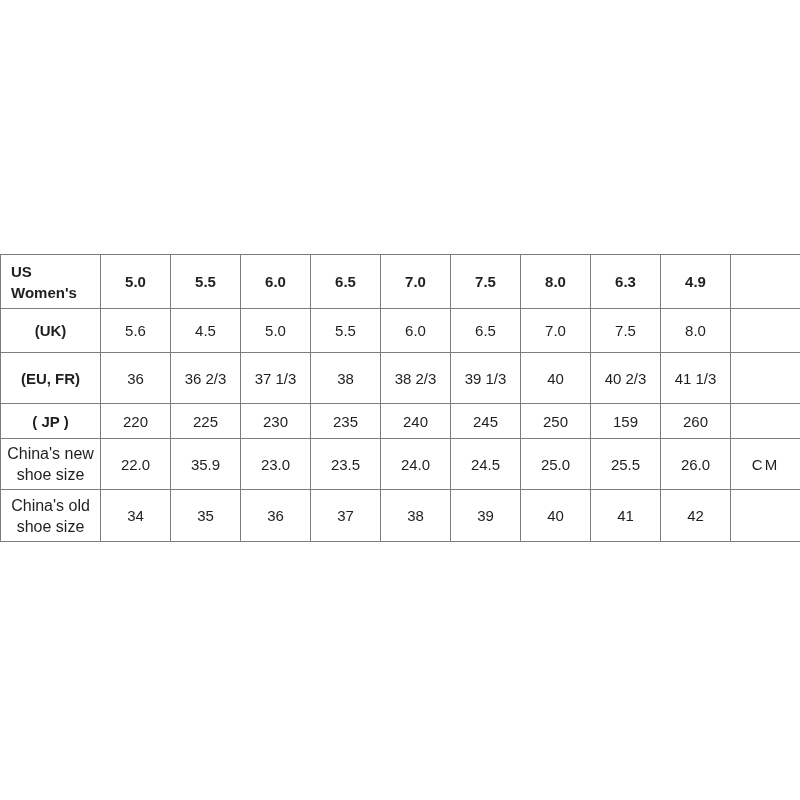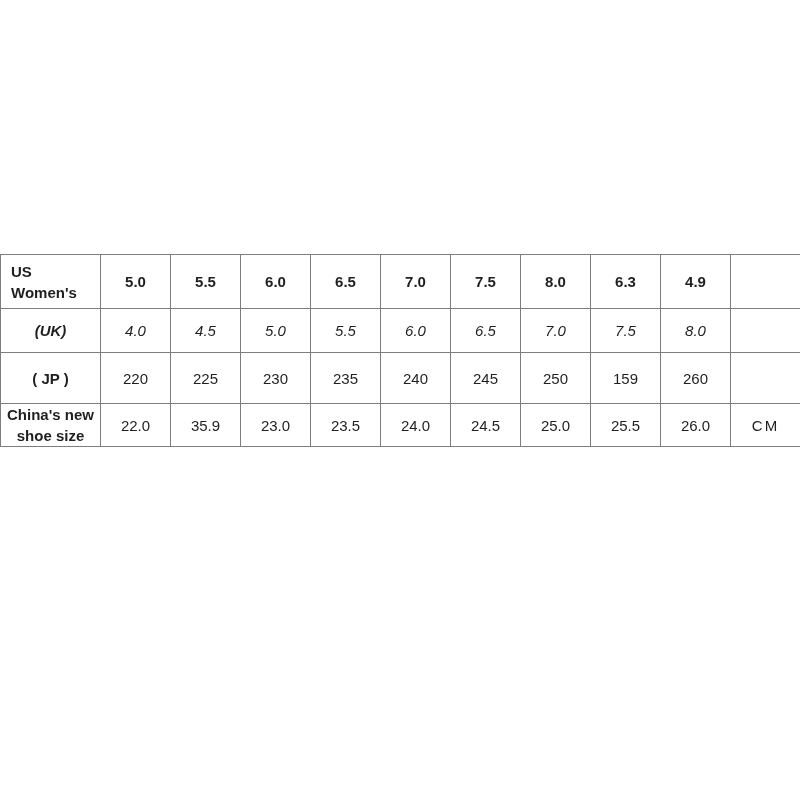--- a/index.html
+++ b/index.html
@@ -31,21 +31,21 @@
     border: 1px solid #7d7d7d;
     text-align: center;
     vertical-align: middle;
     font-size: 15px;
     padding: 0;
     overflow: hidden;
     white-space: nowrap;
   }
   
   tbody tr:nth-child(1) { height: 54px; }
-  tbody tr:nth-child(2) { height: 44px; font-style: italic; }
+  tbody tr:nth-child(2) { height: 44px; }
   tbody tr:nth-child(3) { height: 51px; }
   tbody tr:nth-child(4) { height: 35px; }
   tbody tr:nth-child(5) { height: 51px; padding-left: 12px; }
   tbody tr:nth-child(6) { height: 52px; }
 
   
   tbody tr:nth-child(-n+4) td.label { font-weight: bold; }
   tbody tr:nth-child(1) td { font-weight: bold; }
 
   
@@ -95,29 +95,44 @@
           <td class="value">7.5</td>
           <td class="value">8.0</td>
           <td class="value">6.3</td>
           <td class="value">4.9</td>
           <td class="unit"></td>
         </tr>
         <tr>
           <td class="label">
             <div class="label-line">(UK)</div>
           </td>
-          <td class="value">4.0</td>
+          <td class="value">5.6</td>
           <td class="value">4.5</td>
           <td class="value">5.0</td>
           <td class="value">5.5</td>
           <td class="value">6.0</td>
           <td class="value">6.5</td>
           <td class="value">7.0</td>
           <td class="value">7.5</td>
           <td class="value">8.0</td>
+          <td class="unit"></td>
+        </tr>
+        <tr>
+          <td class="label">
+            <div class="label-line">(EU, FR)</div>
+          </td>
+          <td class="value">36</td>
+          <td class="value">36 2/3</td>
+          <td class="value">37 1/3</td>
+          <td class="value">38</td>
+          <td class="value">38 2/3</td>
+          <td class="value">39 1/3</td>
+          <td class="value">40</td>
+          <td class="value">40 2/3</td>
+          <td class="value">41 1/3</td>
           <td class="unit"></td>
         </tr>
         <tr>
           <td class="label">
             <div class="label-line">( JP )</div>
           </td>
           <td class="value">220</td>
           <td class="value">225</td>
           <td class="value">230</td>
           <td class="value">235</td>
@@ -137,15 +152,31 @@
           <td class="value">35.9</td>
           <td class="value">23.0</td>
           <td class="value">23.5</td>
           <td class="value">24.0</td>
           <td class="value">24.5</td>
           <td class="value">25.0</td>
           <td class="value">25.5</td>
           <td class="value">26.0</td>
           <td class="unit">CM</td>
         </tr>
+        <tr>
+          <td class="label">
+            <div class="label-line">China's old</div>
+            <div class="label-line">shoe size</div>
+          </td>
+          <td class="value">34</td>
+          <td class="value">35</td>
+          <td class="value">36</td>
+          <td class="value">37</td>
+          <td class="value">38</td>
+          <td class="value">39</td>
+          <td class="value">40</td>
+          <td class="value">41</td>
+          <td class="value">42</td>
+          <td class="unit"></td>
+        </tr>
       </tbody>
   </table>
 </div>
 
 </body></html>

